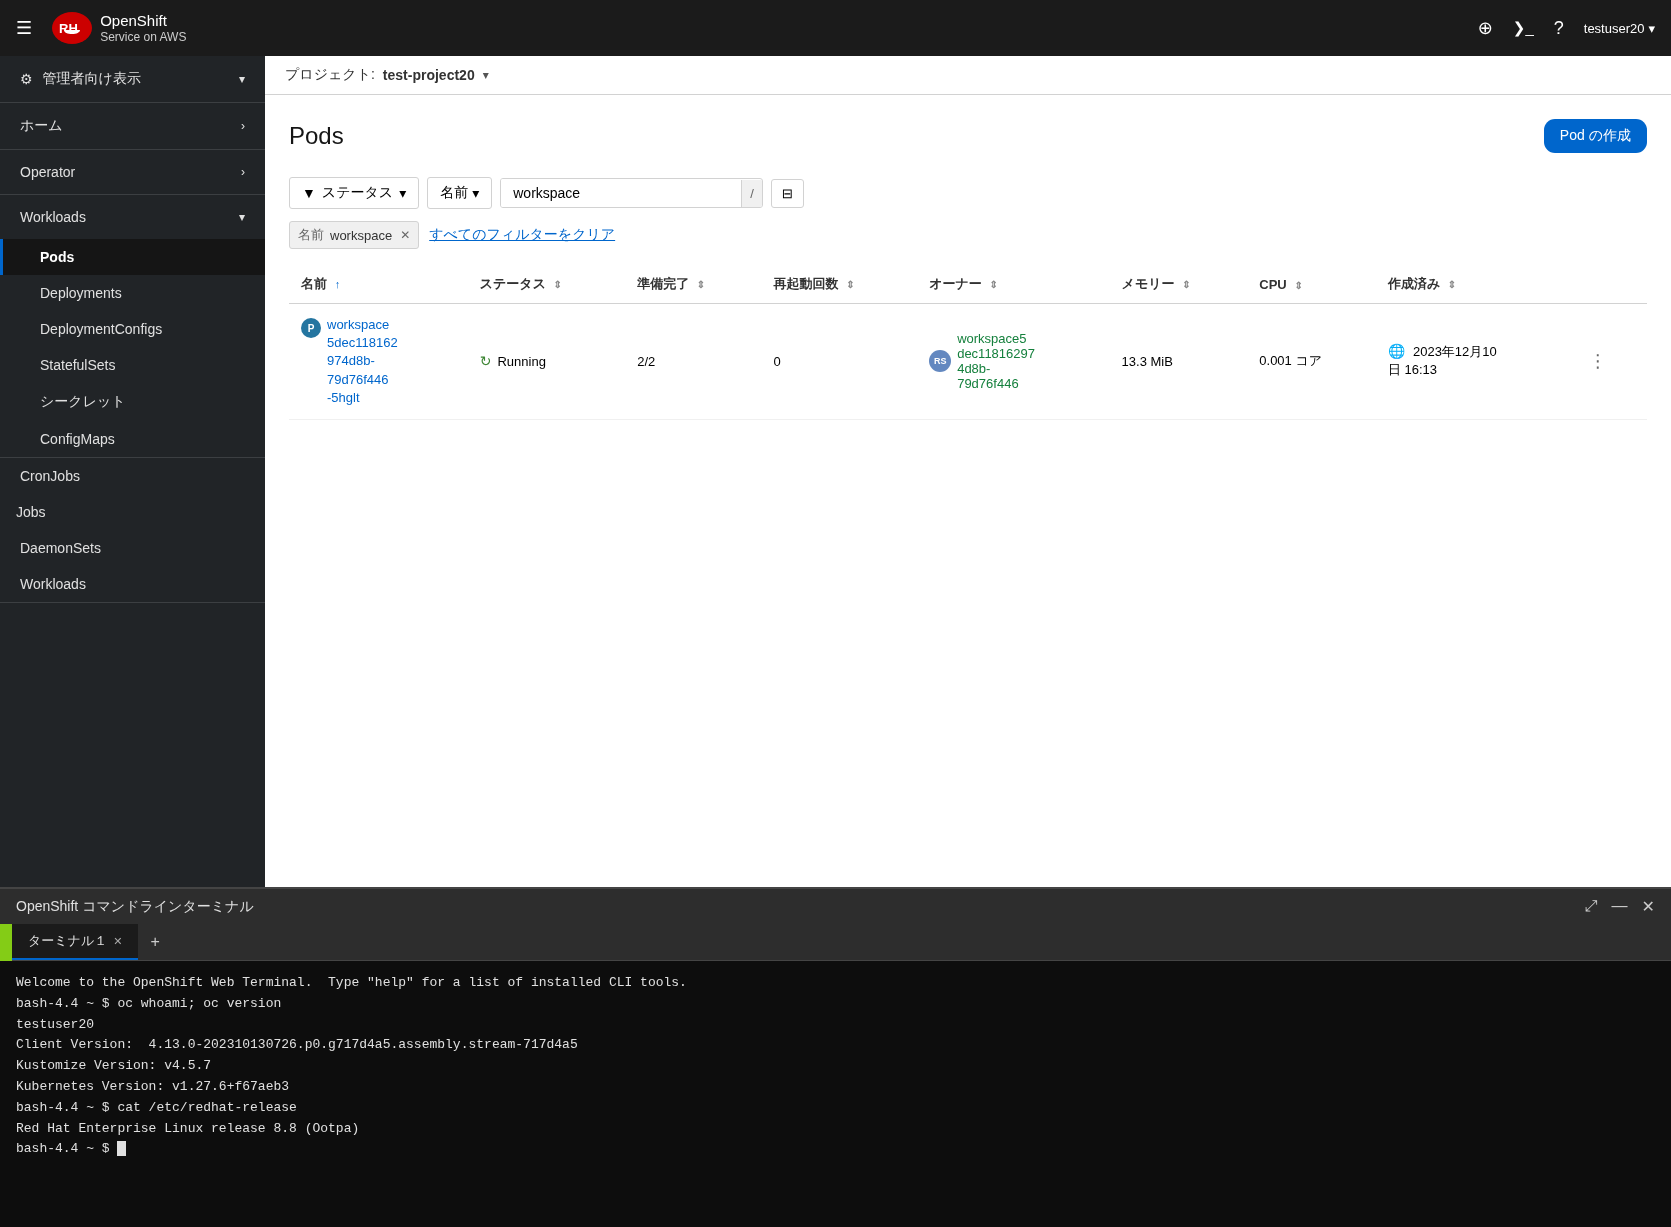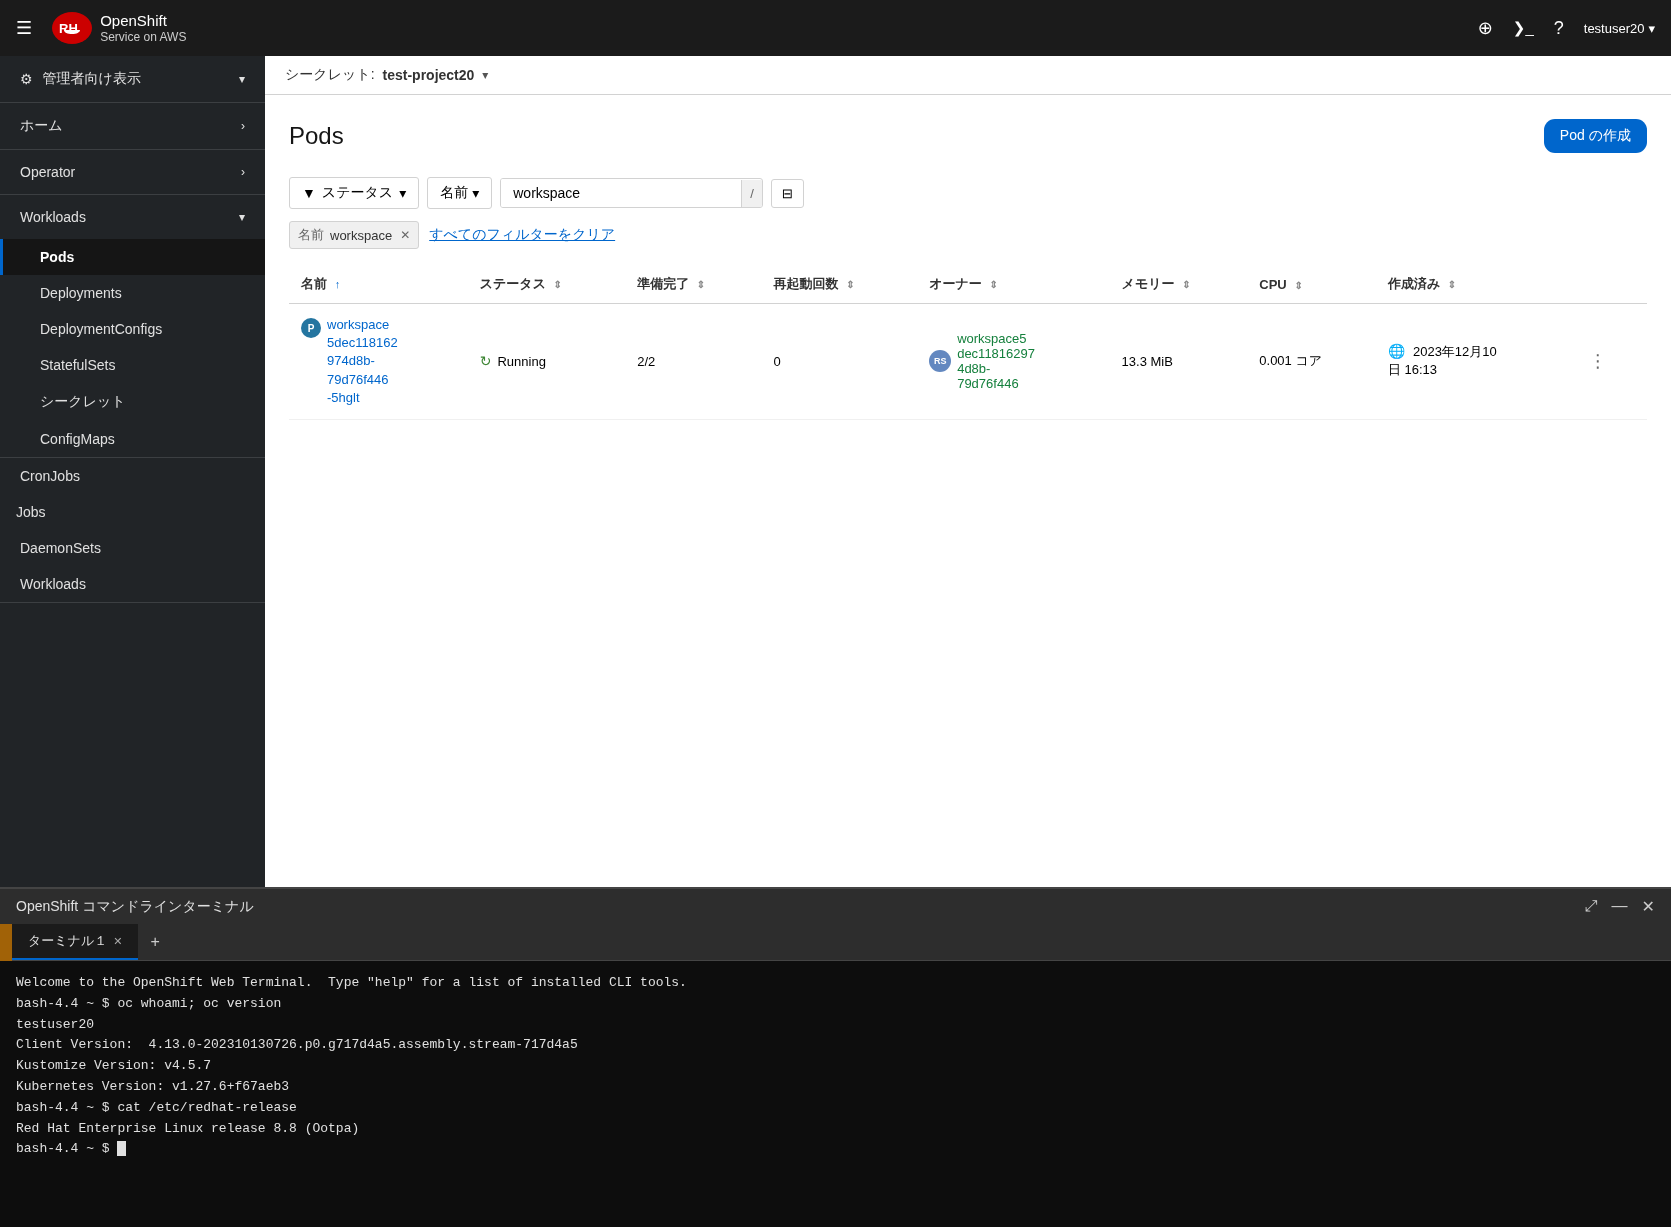--- a/index.html
+++ b/index.html
@@ -262,21 +262,21 @@
       flex-shrink: 0;
       font-weight: bold;
     }
     .owner-link { color: #15803d; text-decoration: none; }
     .row-kebab { cursor: pointer; color: #666; font-size: 18px; padding: 4px; }
     .globe-icon { font-size: 14px; color: #555; margin-right: 4px; }
 
     
     .terminal-area {
       flex-shrink: 0;
-      background: #a16207;
+      background: #84cc16;
       display: flex;
       flex-direction: column;
     }
     .terminal-header {
       background: #2d2d2d;
       padding: 8px 16px;
       display: flex;
       align-items: center;
       justify-content: space-between;
       border-top: 2px solid #444;
@@ -423,21 +423,21 @@
       </div>
       <div class="sidebar-sub-item" style="padding-left:20px;">
         <span>Workloads</span>
       </div>
     </div>
   </aside>
 
   <div class="content-area">
 
     <div class="project-bar">
-      <span class="project-label">シークレット:</span>
+      <span class="project-label">プロジェクト:</span>
       <span class="project-name">test-project20</span>
       <span class="project-dropdown-icon">▾</span>
     </div>
 
     <div class="page-content">
       <div class="page-header">
         <h1 class="page-title">Pods</h1>
         <button class="create-btn">Pod の作成</button>
       </div>
 

